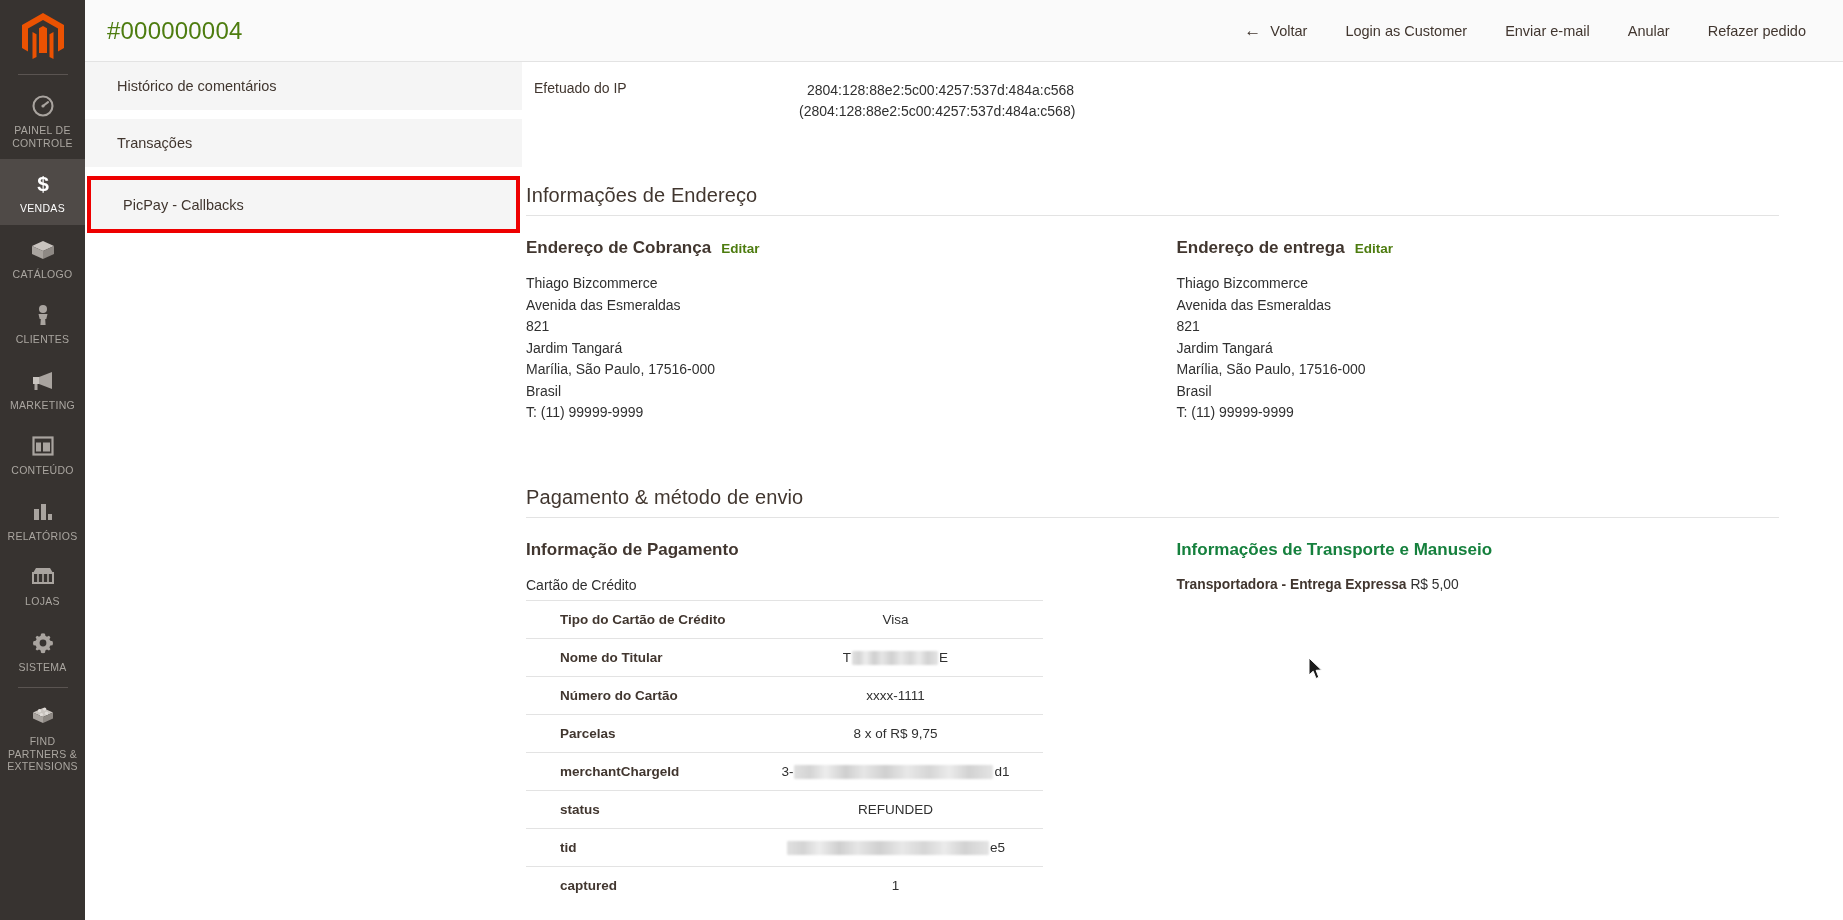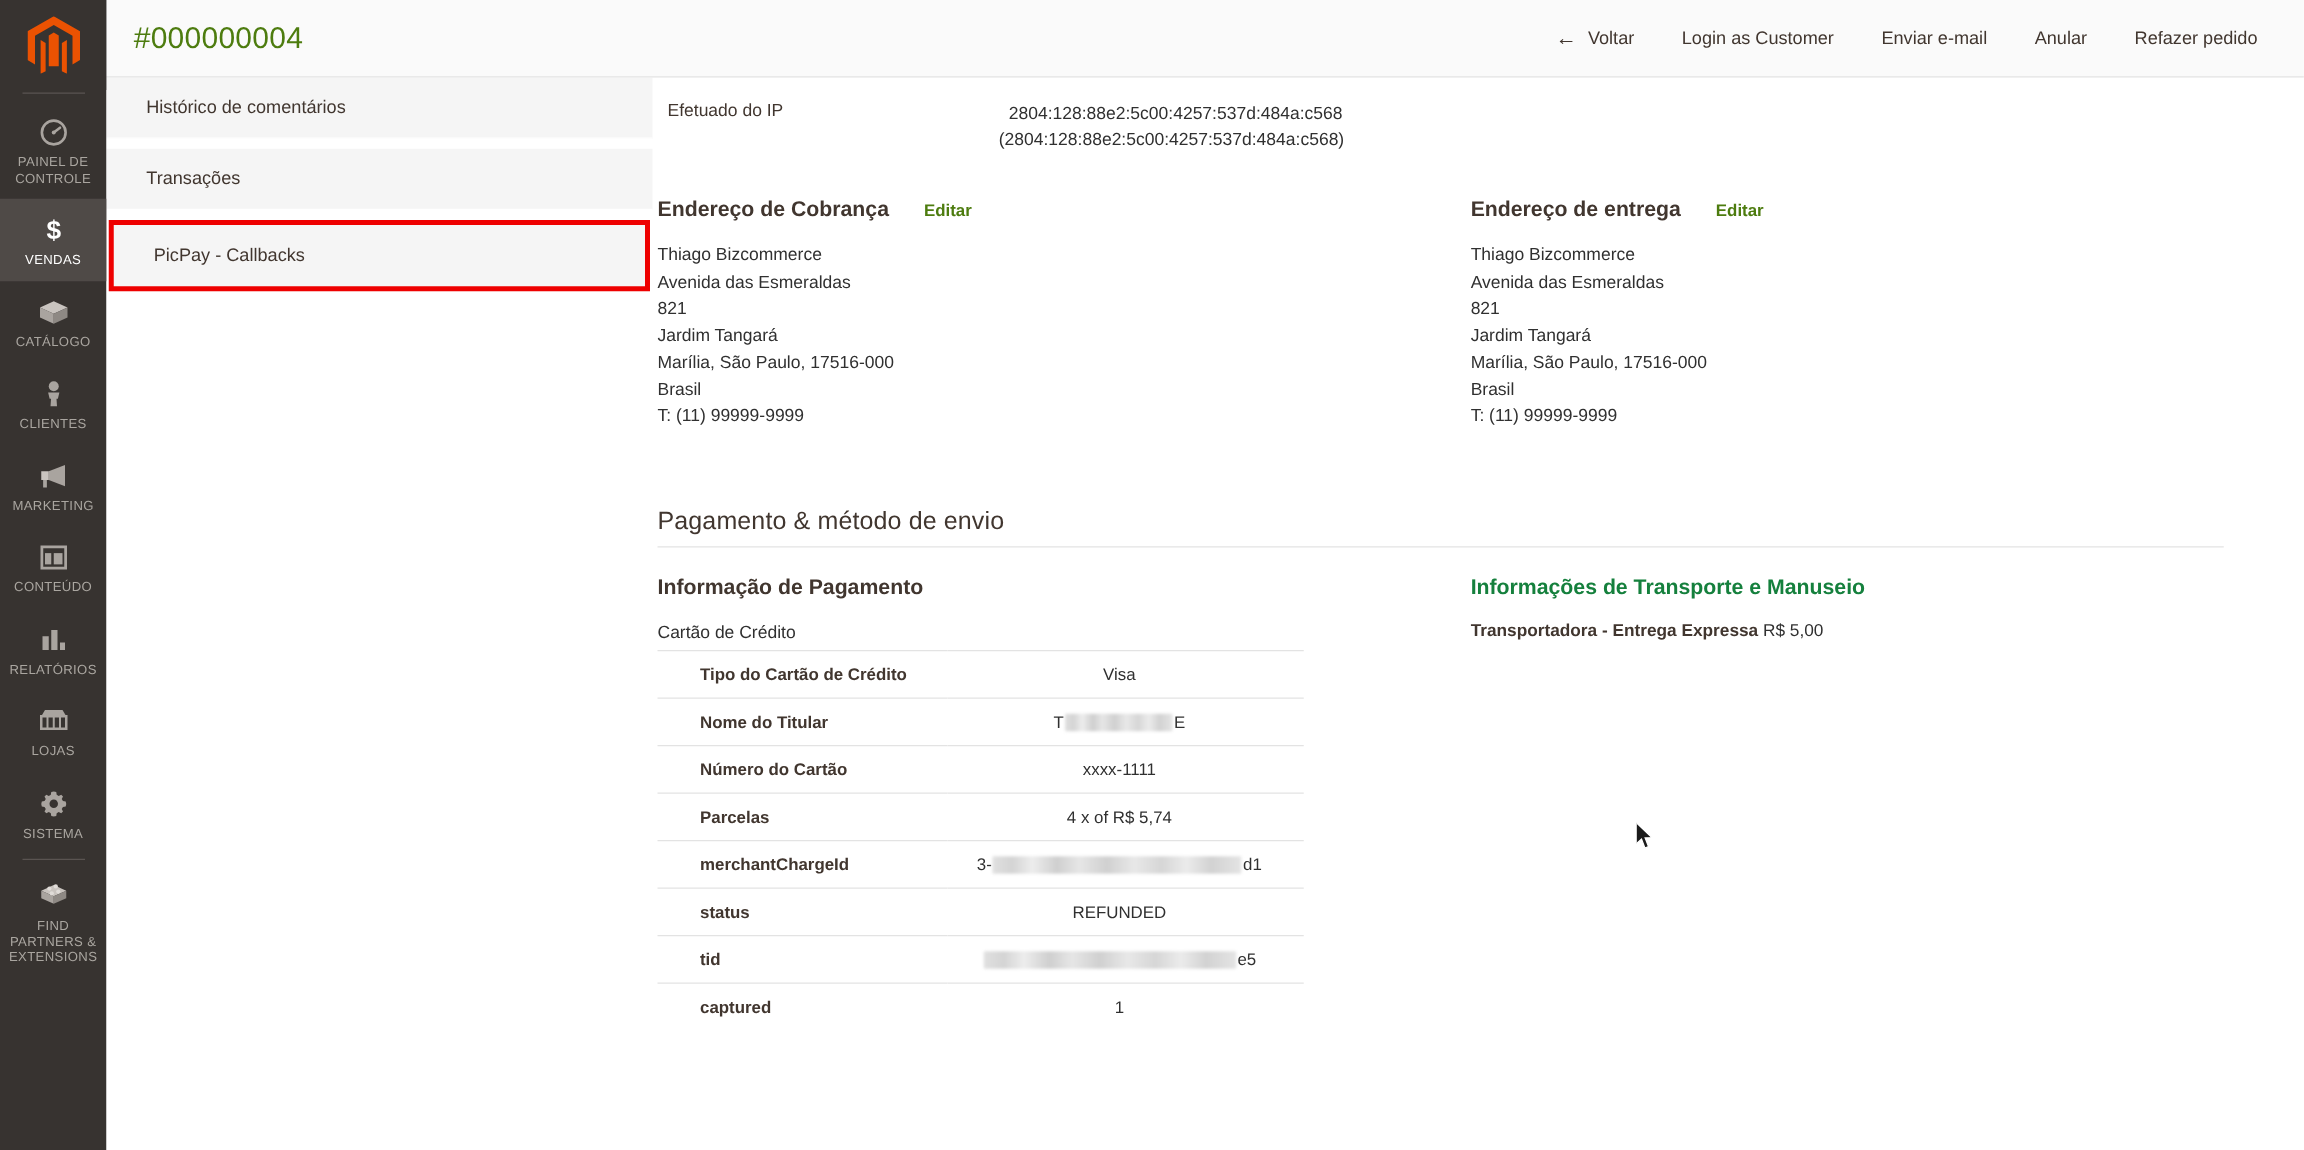--- a/index.html
+++ b/index.html
@@ -91,21 +91,21 @@
   
   .section-title{
     font-size:20px; font-weight:400; color:#41362f;
     padding:0 0 8px 0; border-bottom:1px solid #e3e3e3;
     margin-top:62px; letter-spacing:.1px;
   }
   .two-col{ display:flex; gap:48px; margin-top:22px; }
   .col{ flex:1 1 0; min-width:0; }
   .sub-title{
     font-size:17px; font-weight:700; color:#41362f;
-    display:flex; align-items:baseline; gap:28px;margin-top:14px;
+    display:flex; align-items:baseline; gap:10px;
   }
   .edit-link{
     font-size:13.5px; font-weight:700; color:#4d7c0f;
     text-decoration:none; cursor:pointer;
   }
   .addr-lines{
     margin-top:15px; font-size:14px; line-height:21.5px; color:#303030;
   }
 
   
@@ -320,20 +320,21 @@
   <div class="ip-block">
     <div class="ip-row">
       <div class="ip-label">Efetuado do IP</div>
       <div class="ip-values">
         <div>2804:128:88e2:5c00:4257:537d:484a:c568</div>
         <div>(2804:128:88e2:5c00:4257:537d:484a:c568)</div>
       </div>
     </div>
   </div>
 
+  <h2 class="section-title">Informações de Endereço</h2>
 
   <div class="two-col">
     <div class="col">
       <div class="sub-title">
         <span>Endereço de Cobrança</span>
         <a class="edit-link">Editar</a>
       </div>
       <div class="addr-lines">
         <div>Thiago Bizcommerce</div>
         <div>Avenida das Esmeraldas</div>
@@ -381,21 +382,21 @@
             <td>
               <span>T</span><span class="redact w-name"></span><span>E</span>
             </td>
           </tr>
           <tr>
             <th>Número do Cartão</th>
             <td>xxxx-1111</td>
           </tr>
           <tr>
             <th>Parcelas</th>
-            <td>4 x of R$ 5,74</td>
+            <td>8 x of R$ 9,75</td>
           </tr>
           <tr>
             <th>merchantChargeId</th>
             <td>
               <span>3-</span><span class="redact w-charge"></span><span>d1</span>
             </td>
           </tr>
           <tr>
             <th>status</th>
             <td>REFUNDED</td>

